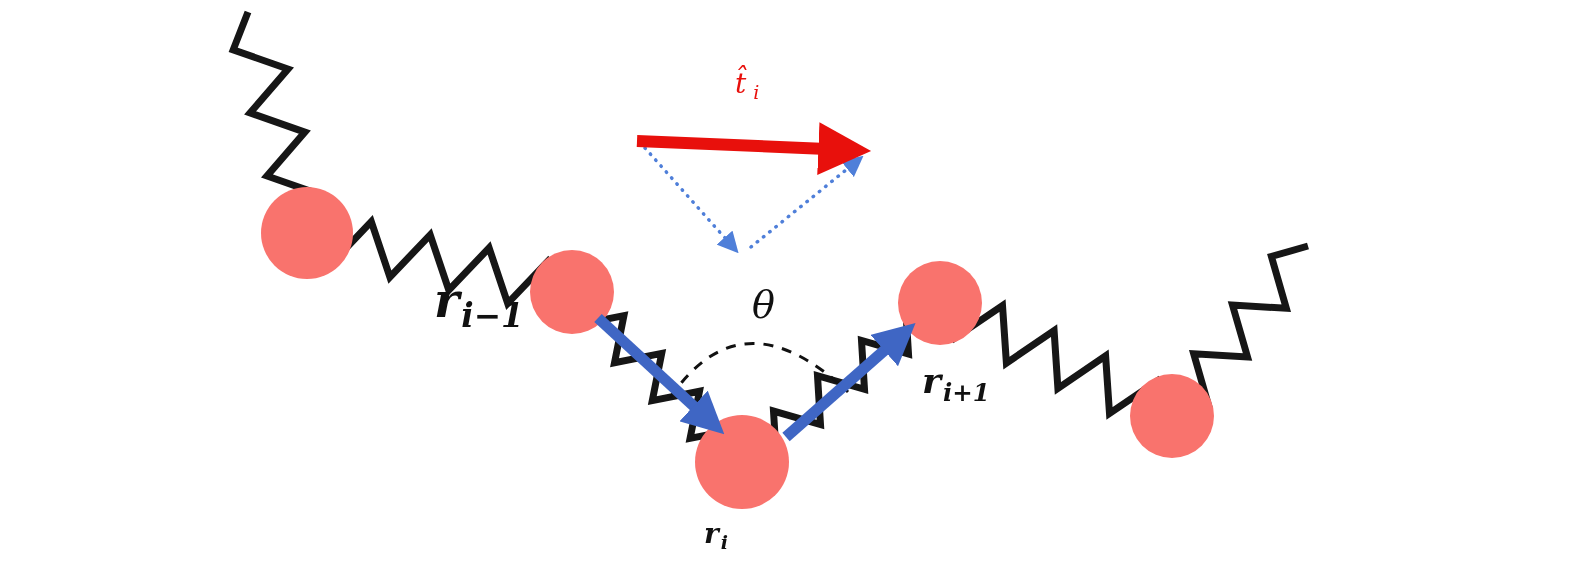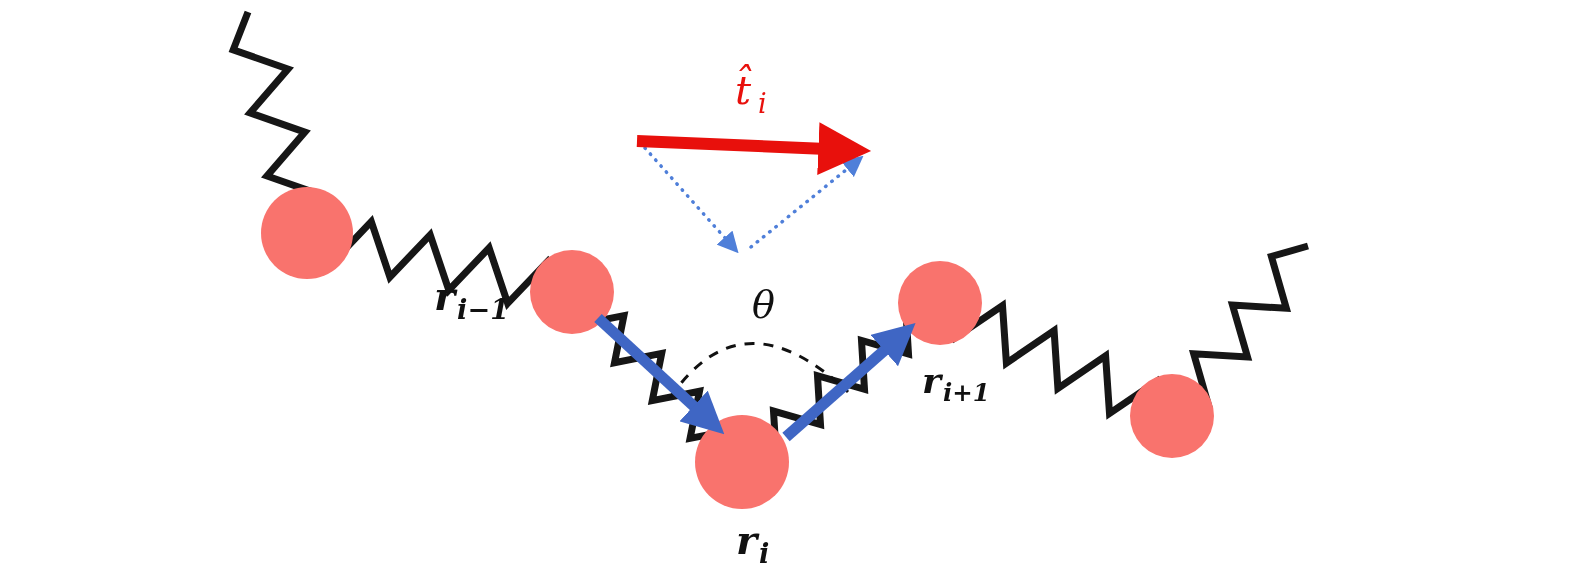--- a/index.html
+++ b/index.html
@@ -37,25 +37,25 @@
     position:absolute;
     font-style:italic;
     color:var(--label-color);
     line-height:1;
     white-space:nowrap;
     user-select:none;
   }
   .label .sub{ font-size:0.68em; vertical-align:-0.32em; margin-left:2px; }
   .vec{ font-weight:bold; }
 
-  #label-tangent{ left:735px; top:70px;  font-size:40px; color:var(--tangent-color); }
+  #label-tangent{ left:735px; top:70px;  font-size:28px; color:var(--tangent-color); }
   #label-tangent .sub{ margin-left:7px; }
   #label-theta{   left:752px; top:286px; font-size:38px; }
-  #label-r-prev{  left:434px; top:276px; font-size:40px; font-weight:bold; }
-  #label-r-curr{  left:736px; top:520px; font-size:40px; font-weight:bold; }
+  #label-r-prev{  left:434px; top:276px; font-size:48px; font-weight:bold; }
+  #label-r-curr{  left:704px; top:520px; font-size:28px; font-weight:bold; }
   #label-r-next{  left:922px; top:362px; font-size:36px; font-weight:bold;font-style:italic; }
 </style>
 </head>
 <body>
 
 <div id="stage">
 
   <svg id="figure" viewBox="0 0 1575 581" aria-hidden="true">
     <defs>
       <marker id="mk-bond" viewBox="0 0 10 10" refX="6" refY="5" markerWidth="3.8" markerHeight="3.8" orient="auto-start-reverse">

